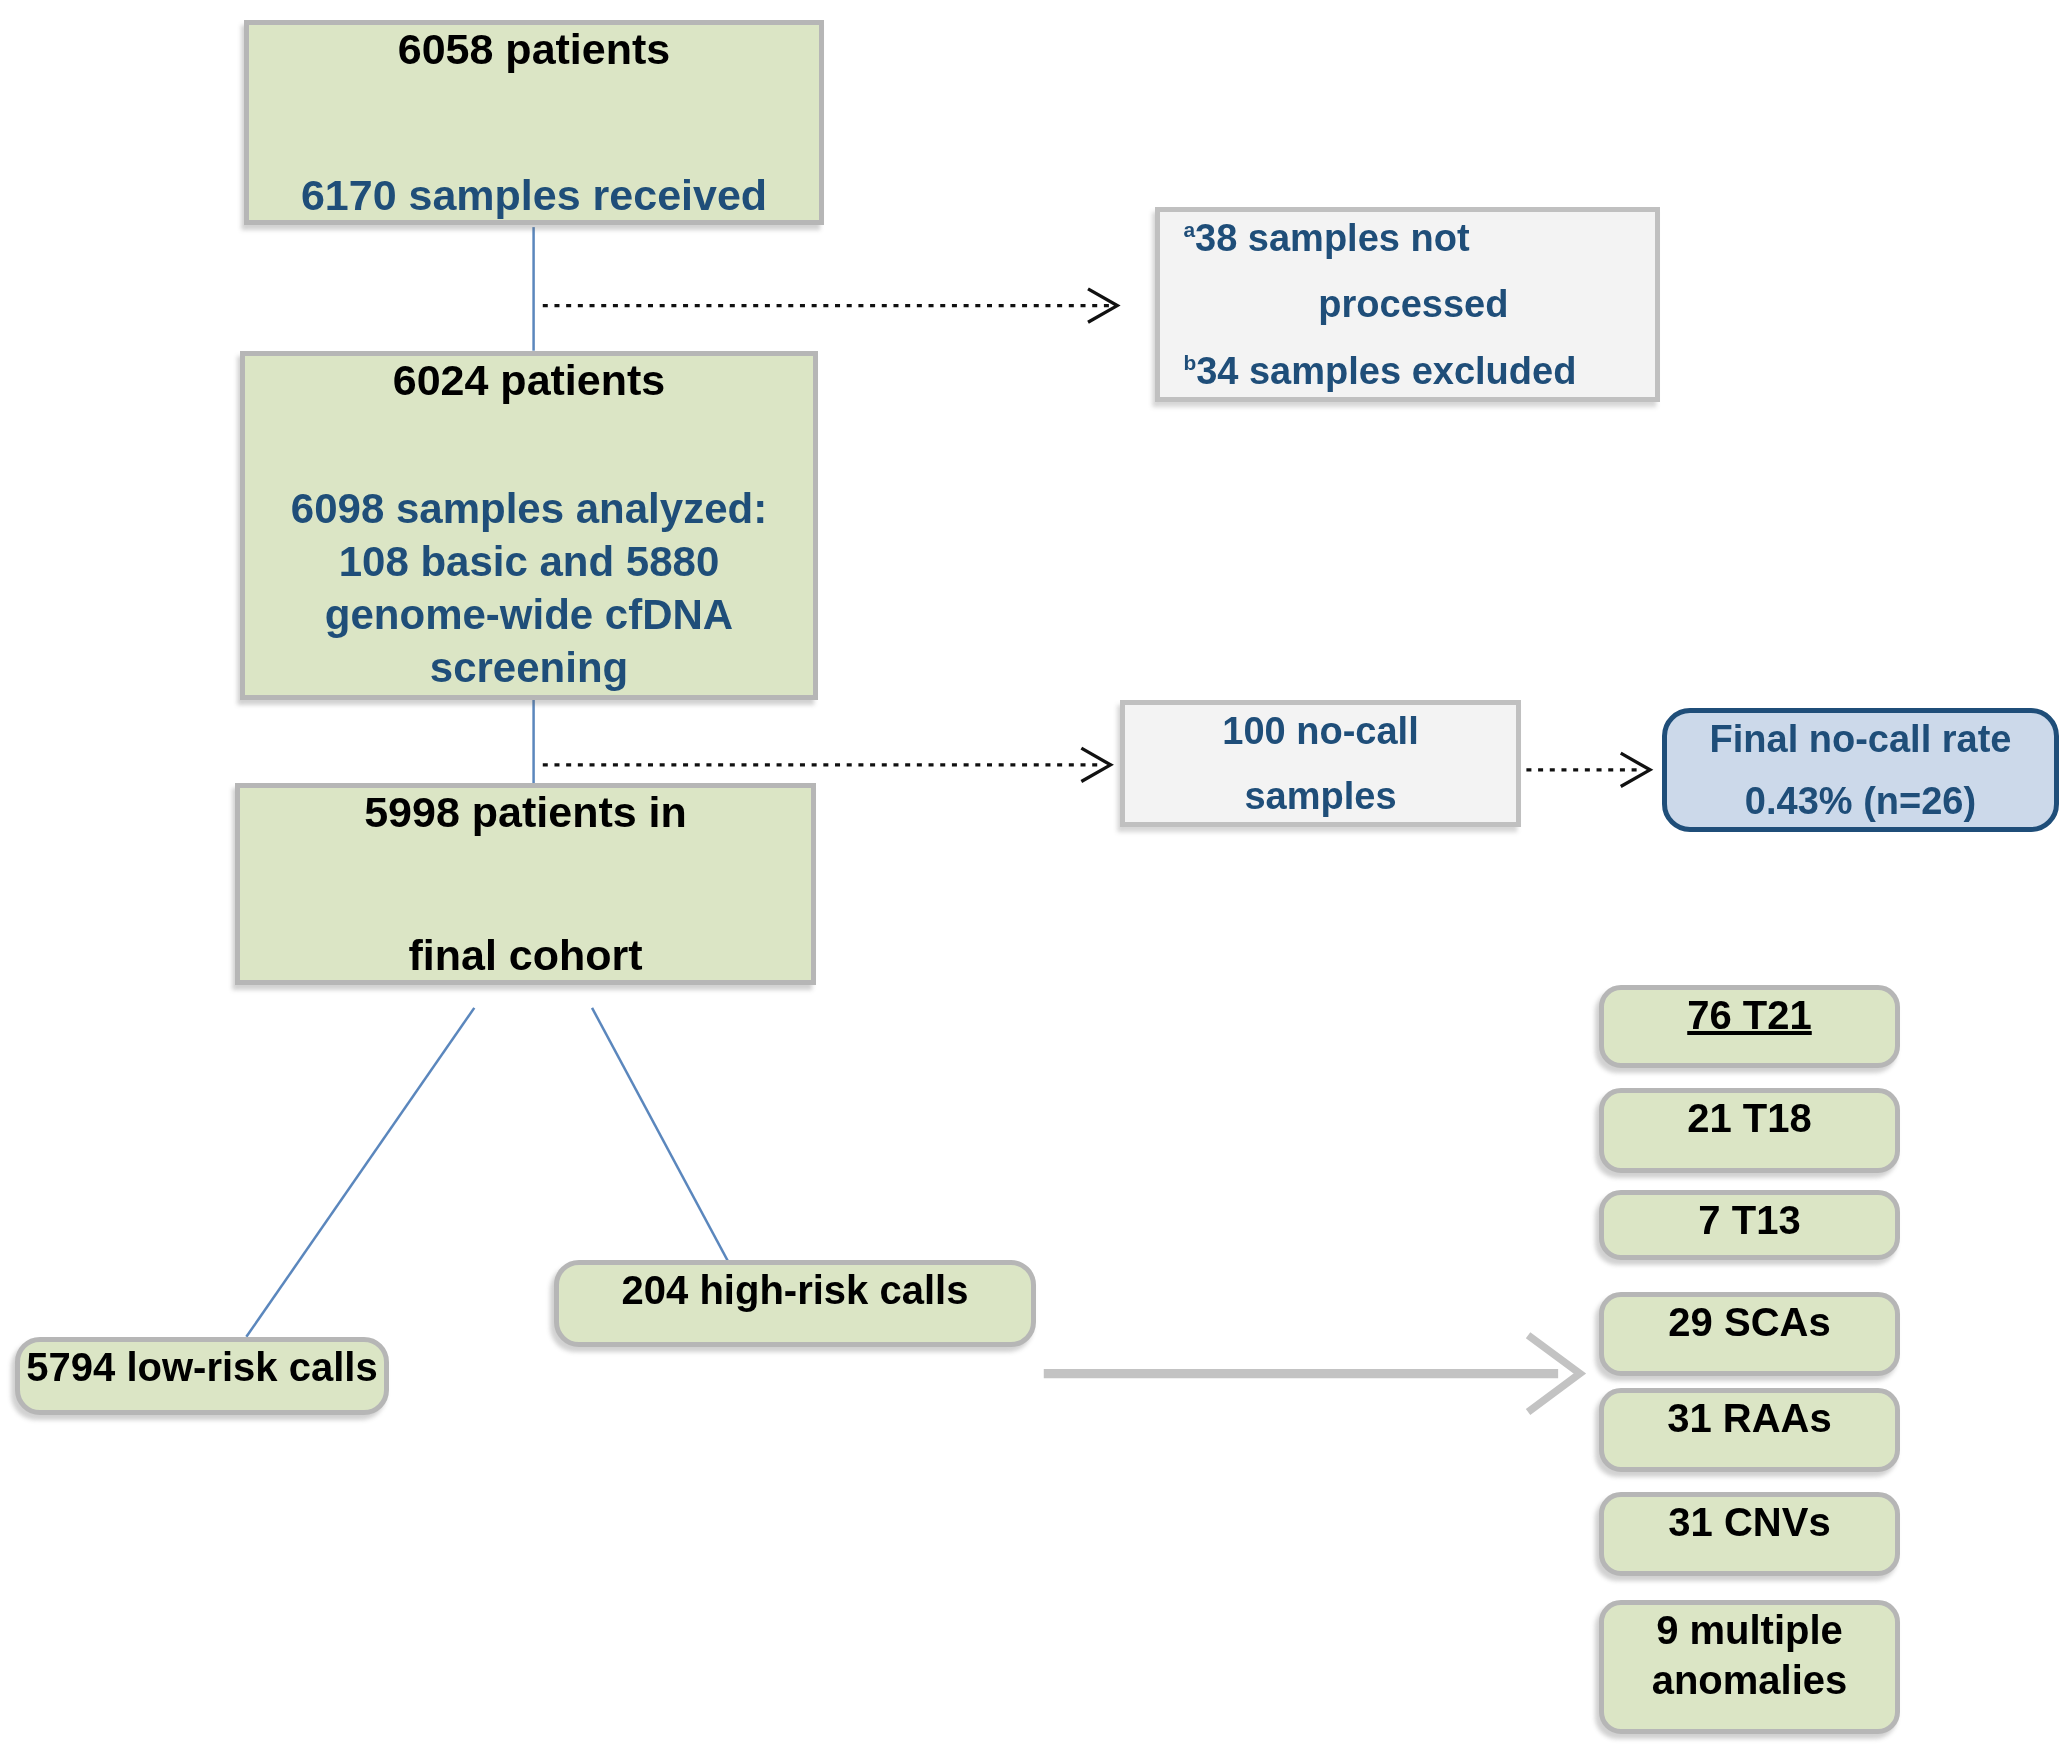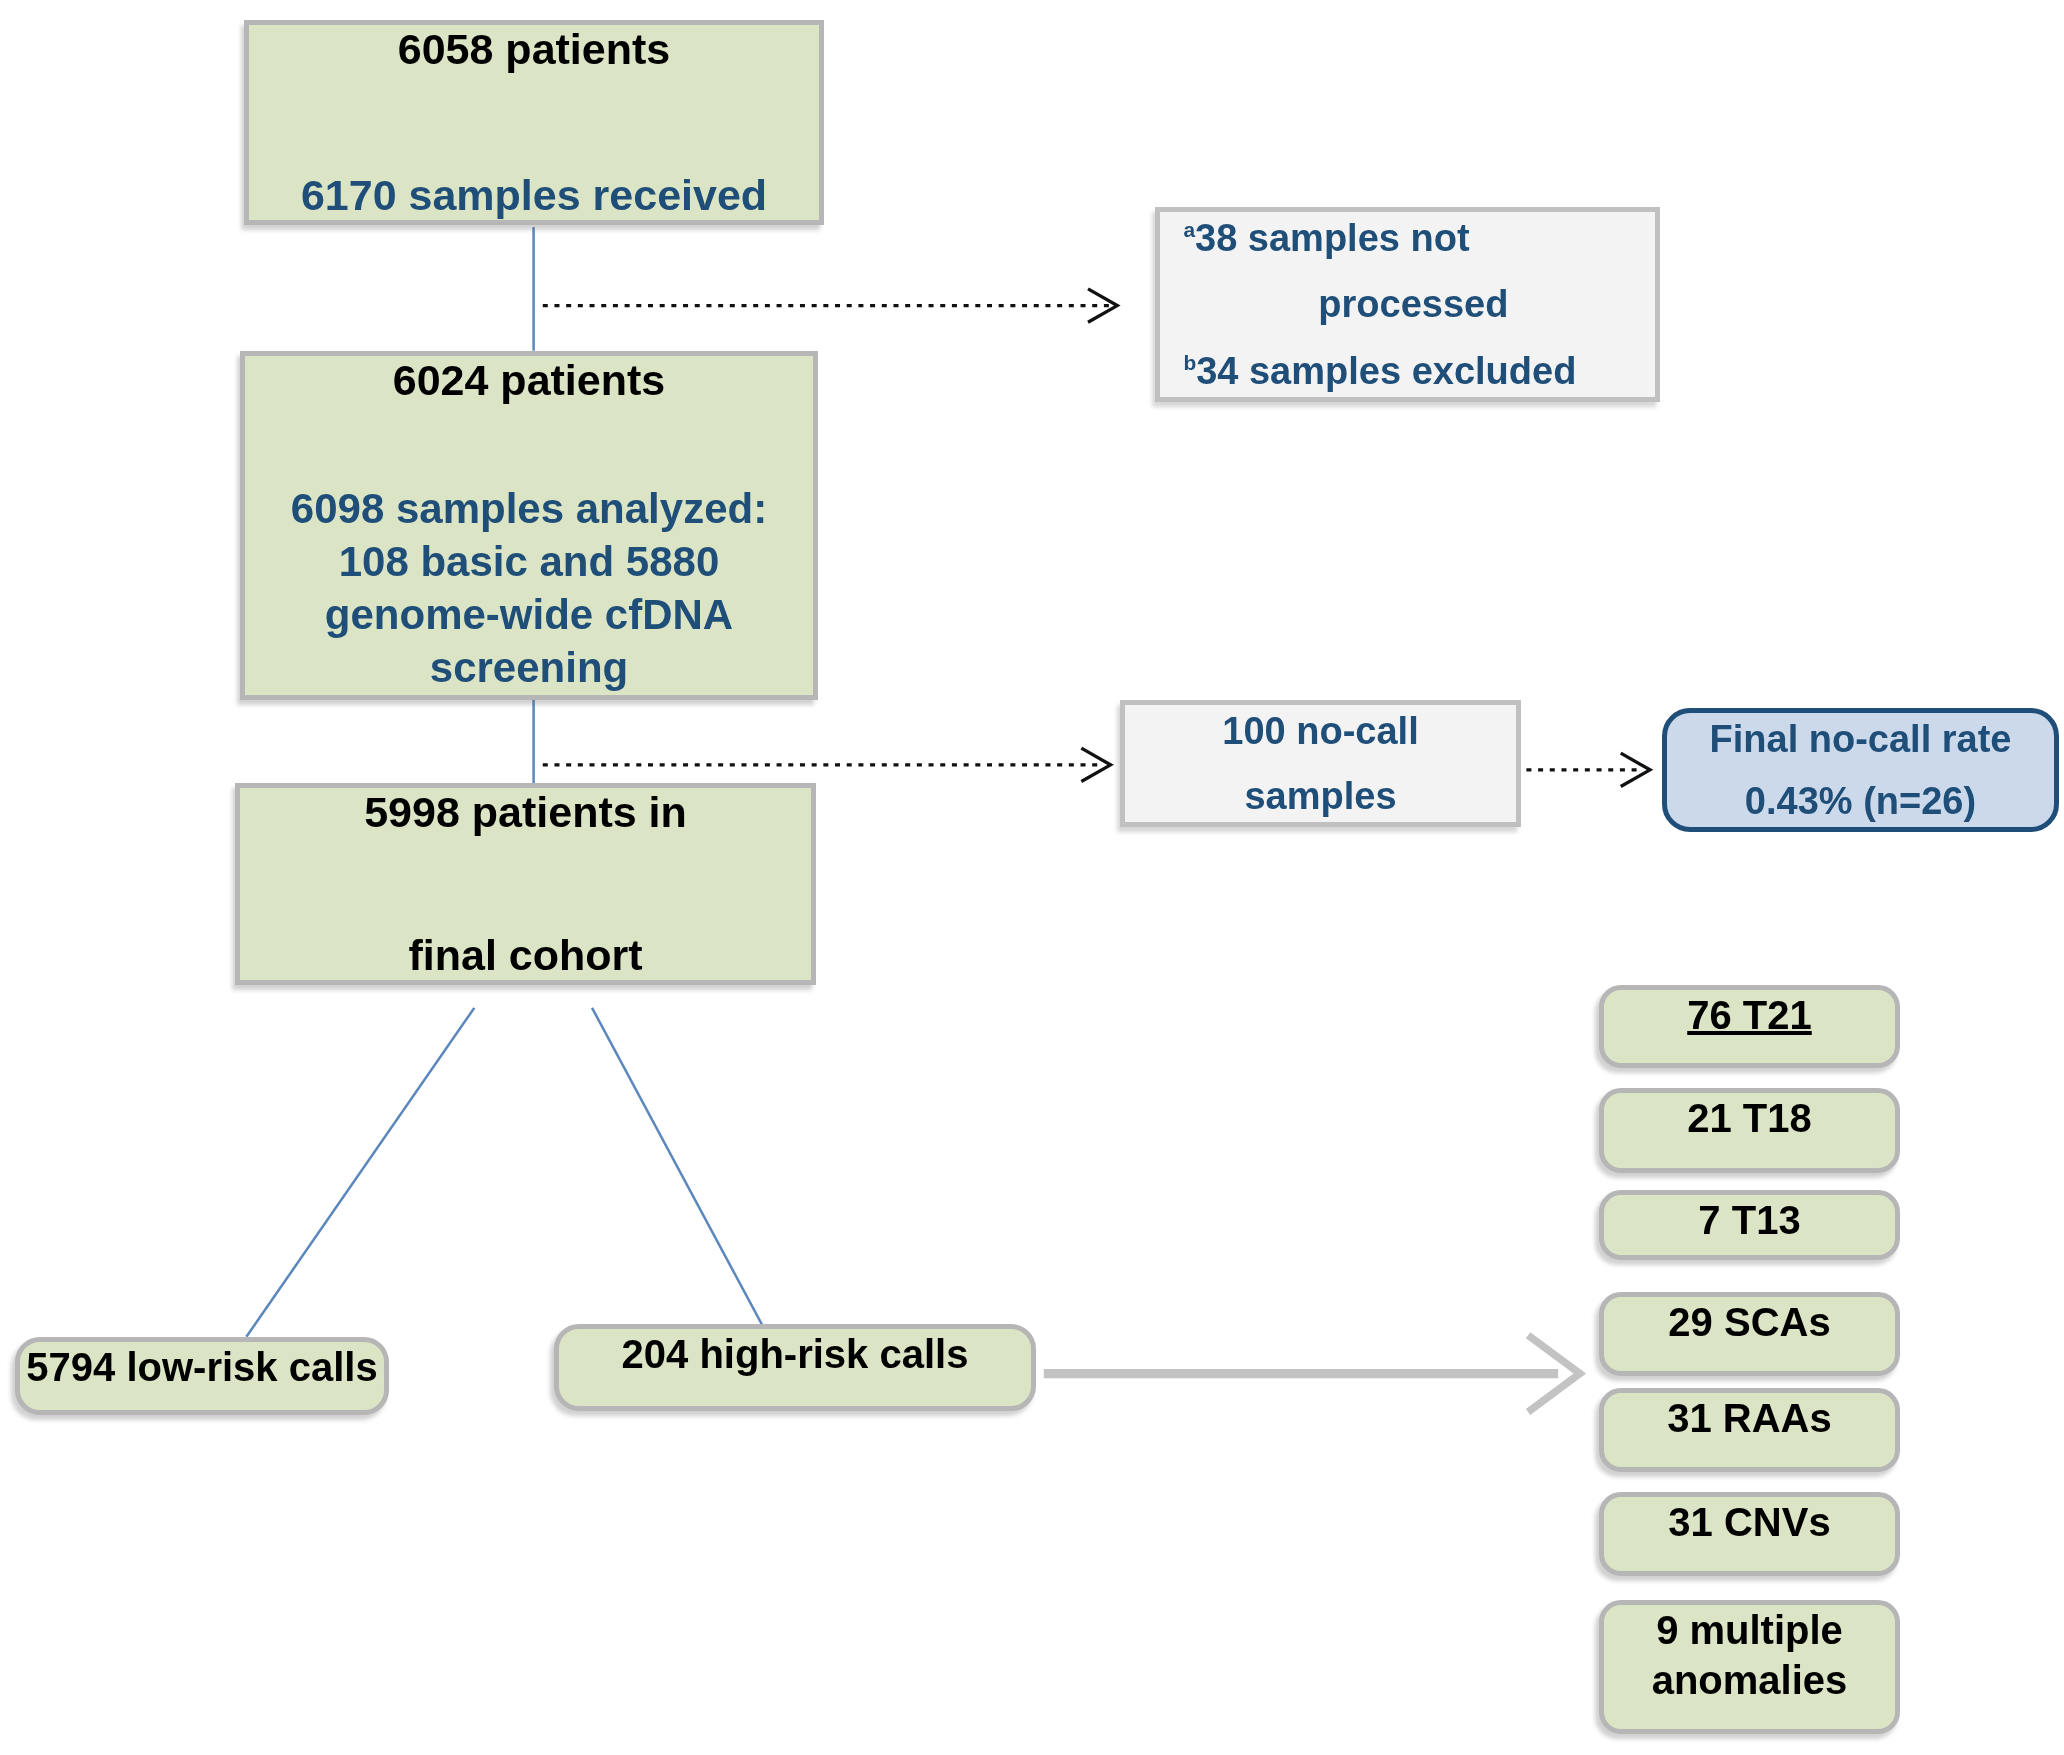--- a/index.html
+++ b/index.html
@@ -97,21 +97,21 @@
 
   <div class="node green" style="left:235px;top:783px;width:581px;height:202px;gap:40px;">
     <span class="t-black f52">5998 patients in</span>
     <span class="t-black f52">final cohort</span>
   </div>
 
   <div class="node green" style="left:15px;top:1337px;width:374px;height:78px;border-radius:25px;">
     <span class="t-black f48">5794 low-risk calls</span>
   </div>
 
-  <div class="node green" style="left:554px;top:1324px;width:482px;height:87px;border-radius:25px;">
+  <div class="node green" style="left:554px;top:1260px;width:482px;height:87px;border-radius:25px;">
     <span class="t-black f48">204 high-risk calls</span>
   </div>
 
   <div class="node green" style="left:1599px;top:985px;width:301px;height:83px;border-radius:22px;text-decoration:underline;">
     <span class="t-black f48">76 T21</span>
   </div>
   <div class="node green" style="left:1599px;top:1088px;width:301px;height:85px;border-radius:22px;">
     <span class="t-black f48">21 T18</span>
   </div>
   <div class="node green" style="left:1599px;top:1190px;width:301px;height:70px;border-radius:22px;">

